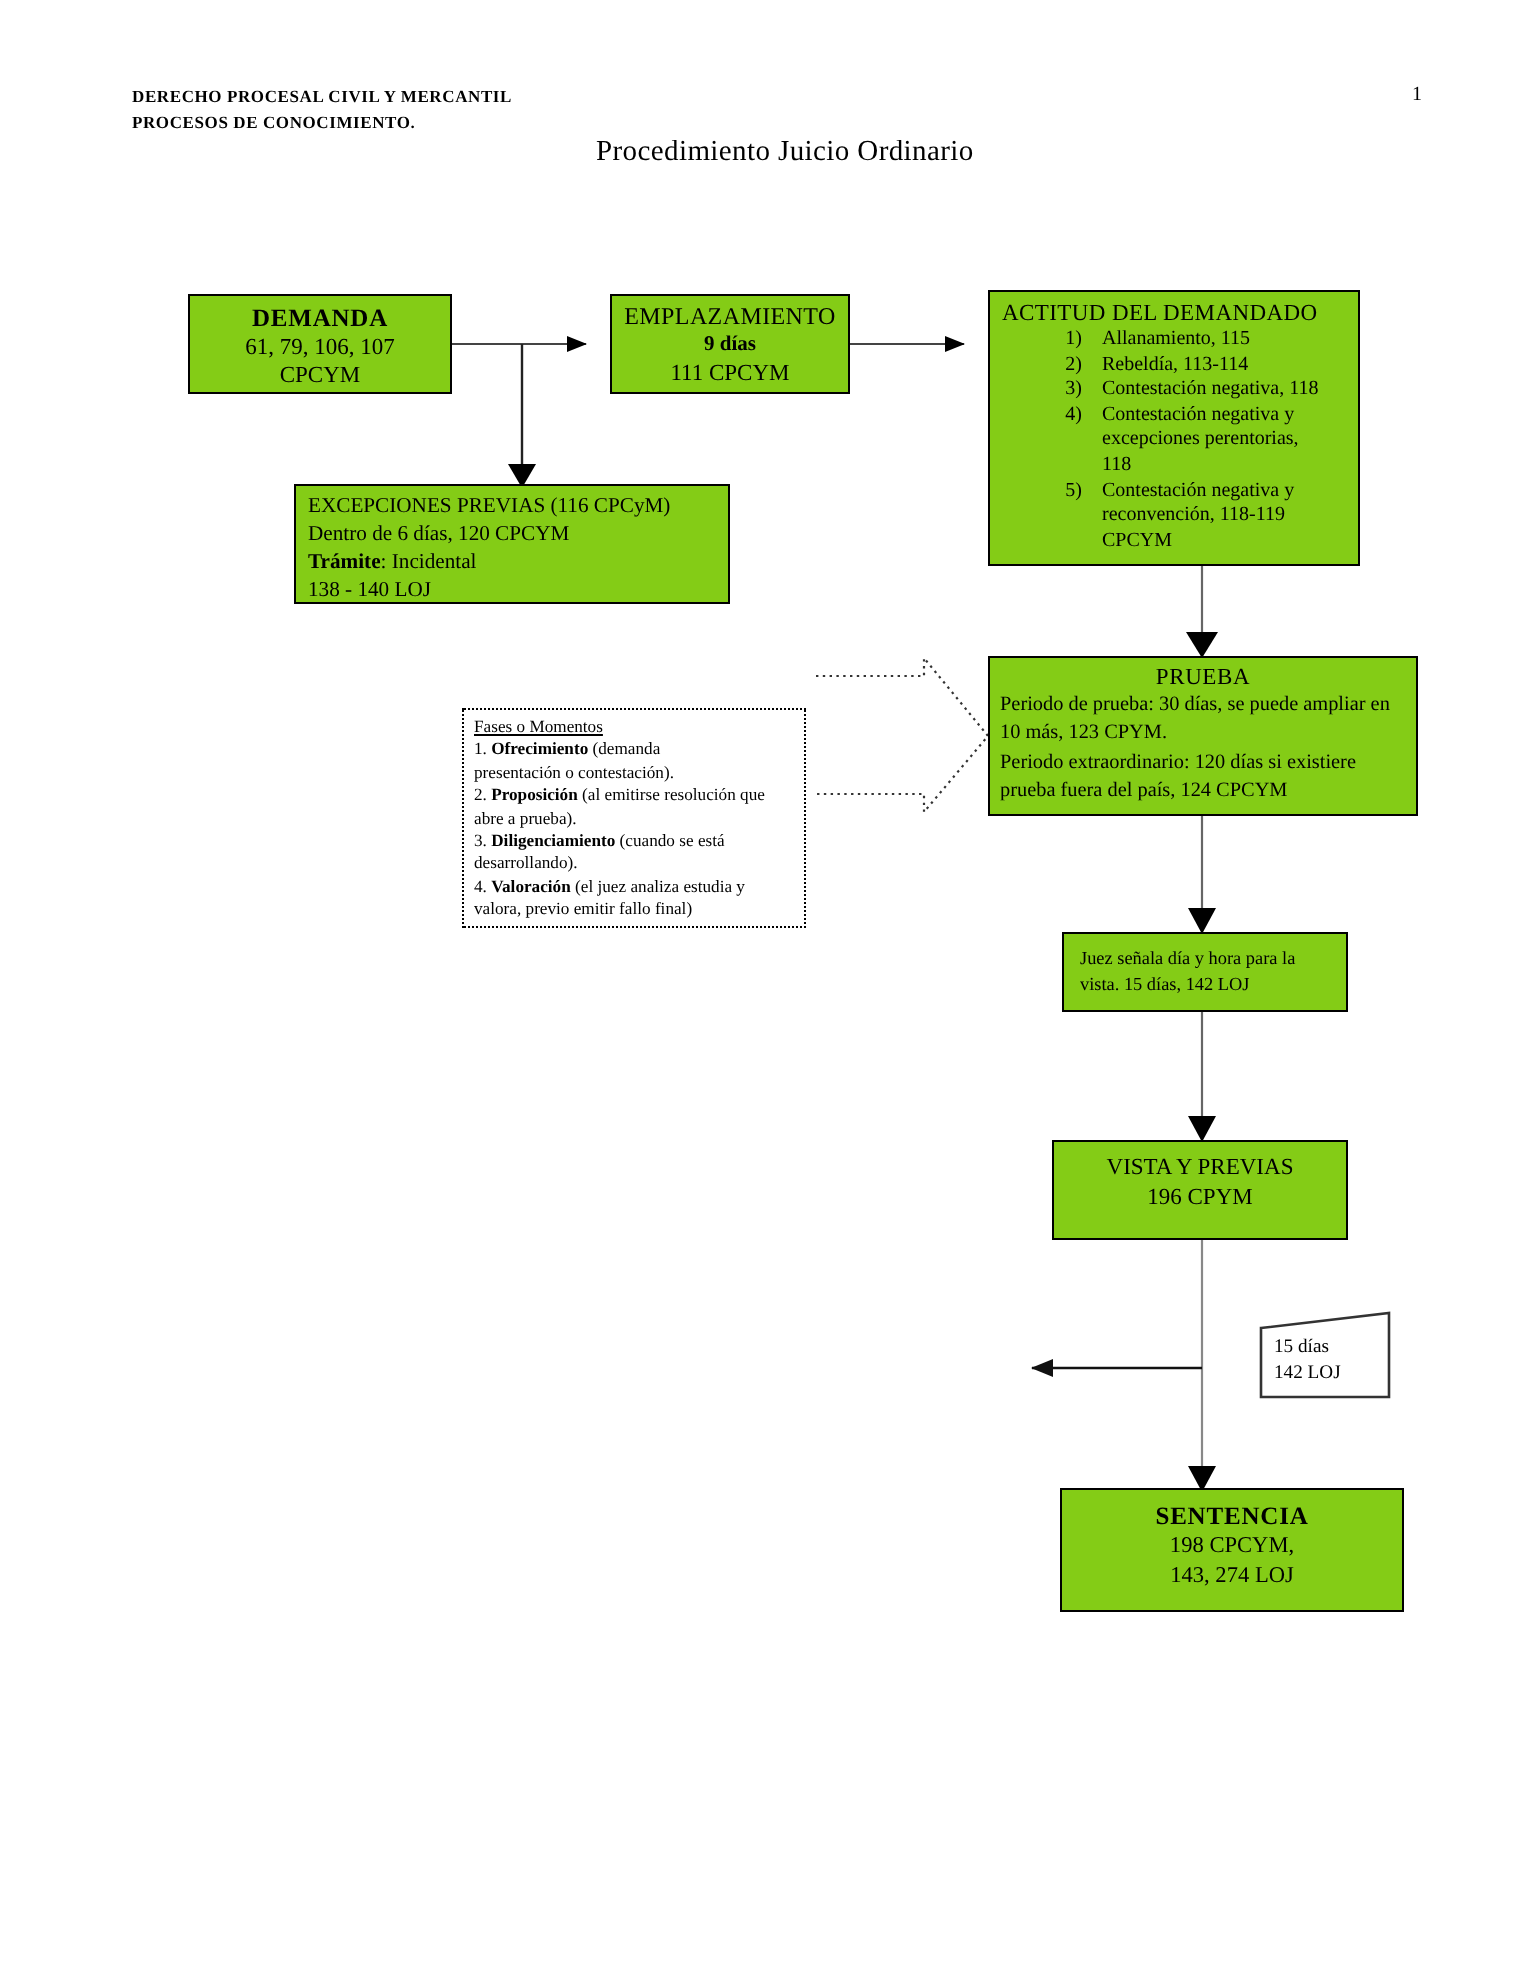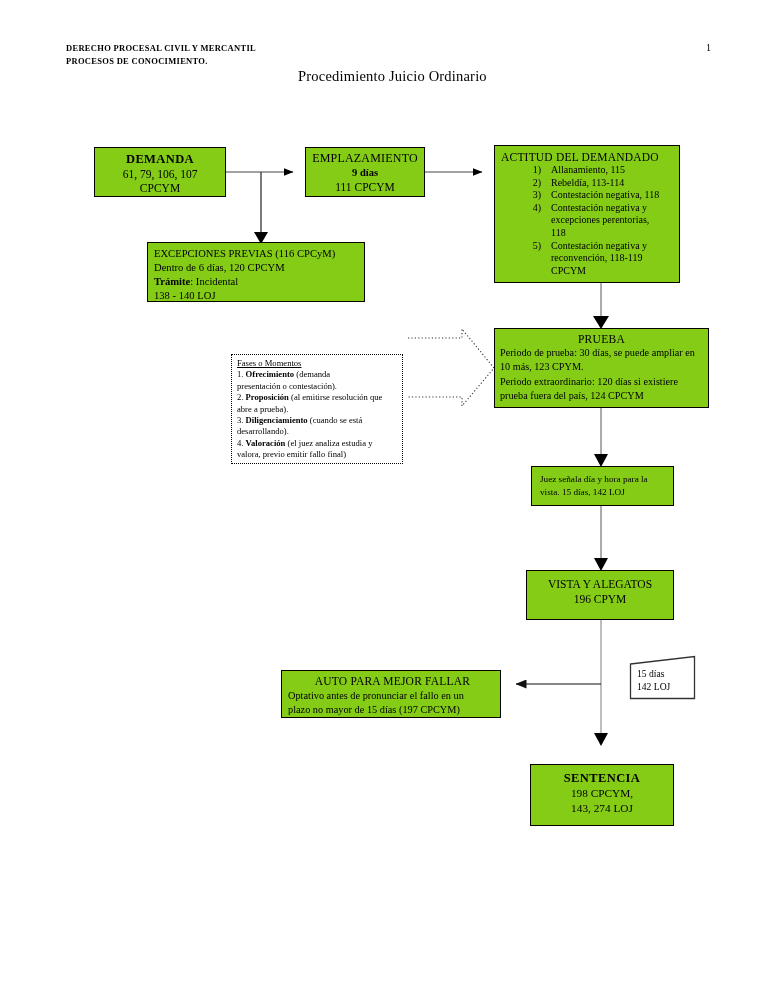--- a/index.html
+++ b/index.html
@@ -163,25 +163,24 @@
   #auto {
     left: 281px; top: 670px; width: 220px; height: 48px;
     font-size: 10.3px;
     line-height: 14.5px;
     padding: 3px 3px 0 6px;
   }
   #auto .t { text-align: center; font-size: 11.5px; letter-spacing: 0.2px;}
 
   
   #sentencia {
-    left: 530px; top: 744px; width: 144px; height: 62px;
+    left: 530px; top: 744px; width: 172px; height: 62px;
     font-size: 11.3px;
     line-height: 14.8px;
     padding-top: 6px;
-    margin-top: 20px;
   }
   #sentencia .t { font-weight: bold; font-size: 12.5px; letter-spacing: 0.4px;}
 
   
   #wires {
     position: absolute;
     left: 0; top: 0;
     width: 768px; height: 994px;
     pointer-events: none;
   }
@@ -277,39 +276,34 @@
     <div><span class="u">Periodo de prueba</span><span>: 30 días, se puede ampliar en 10 más, 123 CPYM.</span></div>
     <div><span class="u">Periodo extraordinario</span><span>: 120 días si existiere prueba fuera del país, 124 CPCYM</span></div>
   </div>
 
   <div class="abs box box-thin" id="juez">
     <div>Juez señala día y hora para la</div>
     <div>vista.    15 días, 142 LOJ</div>
   </div>
 
   <div class="abs box ctr" id="vista">
-    <div>VISTA Y ALEGATOS</div>
+    <div>VISTA Y PREVIAS</div>
     <div>196 CPYM</div>
   </div>
 
   <div class="abs" id="trapez">
     <svg width="67" height="45">
       <polygon points="1.5,9 65.5,1.5 65.5,43.5 1.5,43.5" fill="#fff" stroke="#333" stroke-width="1.3"></polygon>
     </svg>
     <div class="lbl">
       <div>15 días</div>
       <div>142  LOJ</div>
     </div>
   </div>
 
-  <div class="abs box" id="auto">
-    <div class="t">AUTO PARA MEJOR FALLAR</div>
-    <div>Optativo antes de pronunciar el fallo en un</div>
-    <div>plazo no mayor de 15 días (197 CPCYM)</div>
-  </div>
 
   <div class="abs box ctr" id="sentencia">
     <div class="t">SENTENCIA</div>
     <div>198 CPCYM,</div>
     <div>143, 274 LOJ</div>
   </div>
 
 </div>
 
 </body></html>

